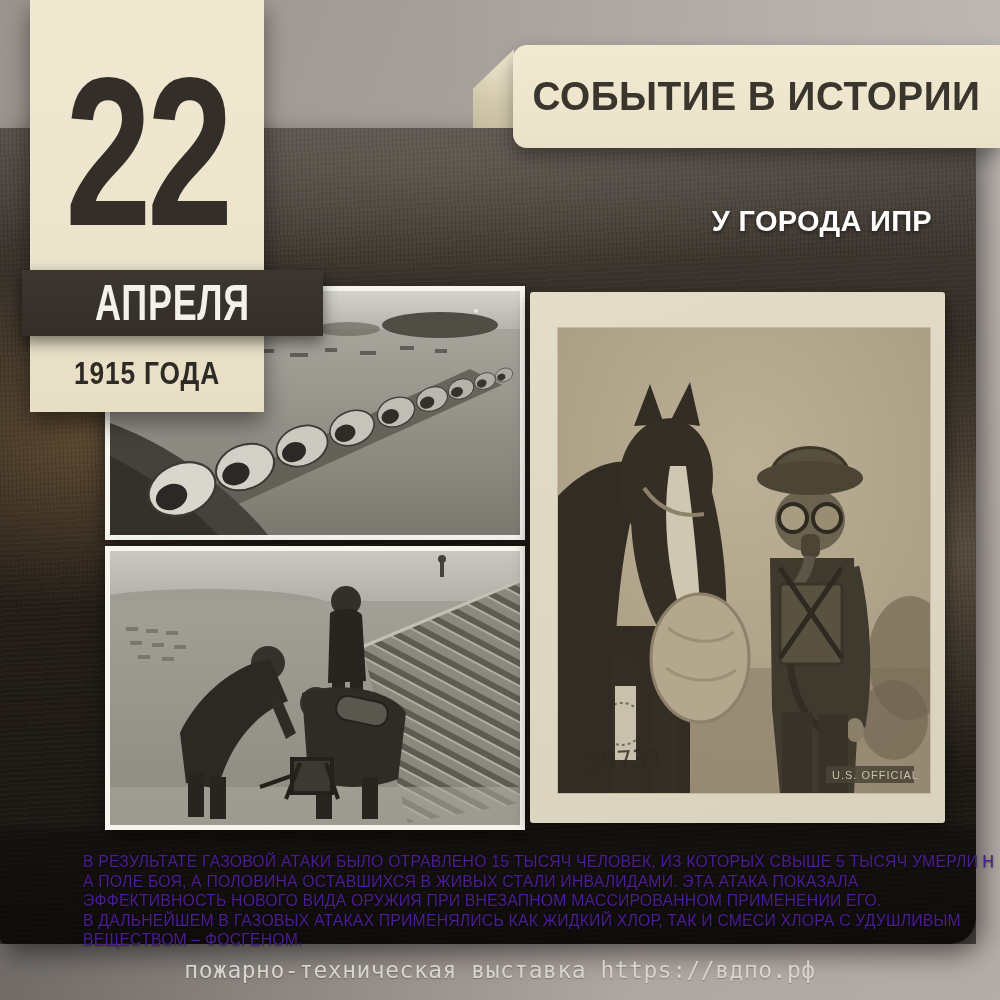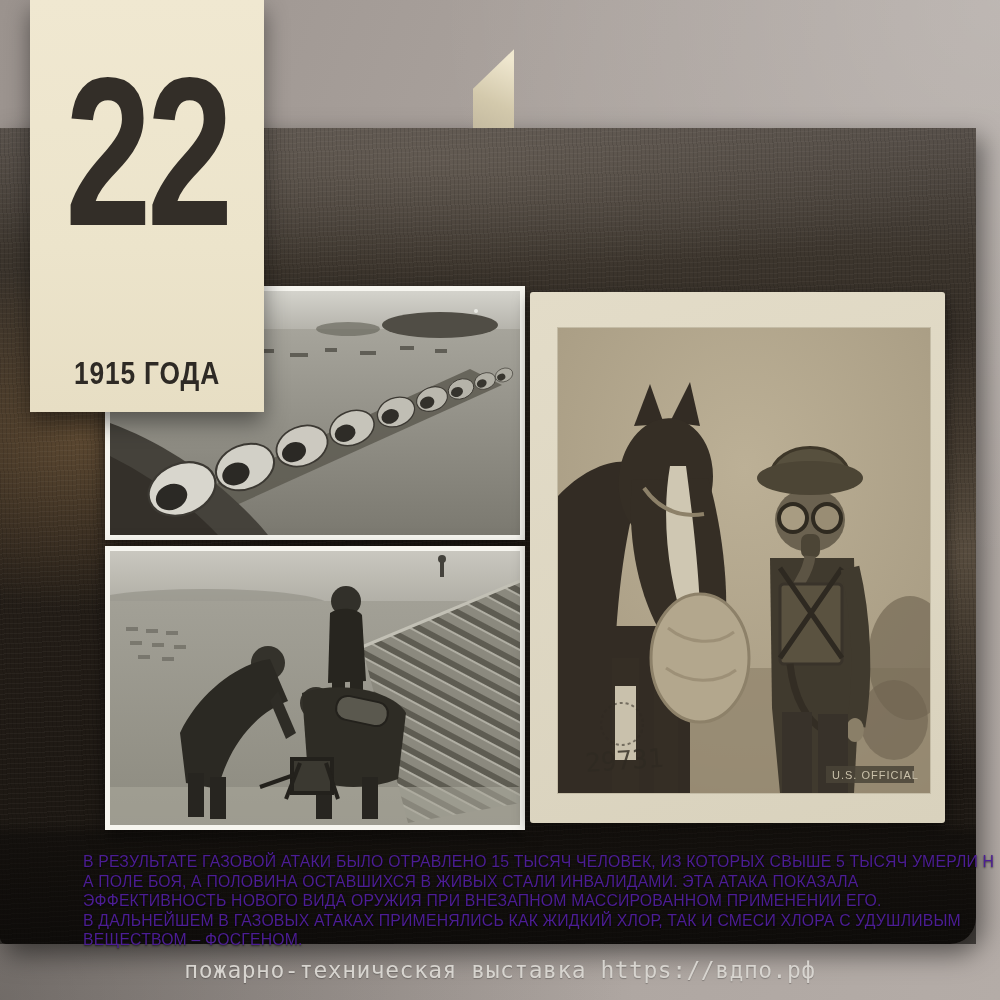--- a/index.html
+++ b/index.html
@@ -281,34 +281,41 @@
 
         <circle cx="64" cy="396" r="21" fill="none" stroke="#2f2a22" stroke-width="2" stroke-dasharray="3 3" opacity=".55"></circle>
         <text x="28" y="444" font-size="26" fill="#2f2a22" opacity=".8" transform="rotate(-4 28 444)" font-family="DejaVu Sans Mono, monospace">29731</text>
         <rect x="268" y="438" width="88" height="17" fill="#4a4437" opacity=".85"></rect>
         <text x="274" y="451" font-size="11" fill="#c9c0a9" letter-spacing="1" font-family="Liberation Sans, sans-serif">U.S. OFFICIAL</text>
       </svg>
     </div>
   </div>
 
   <div class="title">
+    <div>У ГОРОДА ИПР</div>
   </div>
 
   <div class="text-shade"></div>
 
   <div class="body-text">
     <div>В РЕЗУЛЬТАТЕ ГАЗОВОЙ АТАКИ БЫЛО ОТРАВЛЕНО 15 ТЫСЯЧ ЧЕЛОВЕК, ИЗ КОТОРЫХ СВЫШЕ 5 ТЫСЯЧ УМЕРЛИ Н</div>
     <div>А ПОЛЕ БОЯ, А ПОЛОВИНА ОСТАВШИХСЯ В ЖИВЫХ СТАЛИ ИНВАЛИДАМИ. ЭТА АТАКА ПОКАЗАЛА</div>
     <div>ЭФФЕКТИВНОСТЬ НОВОГО ВИДА ОРУЖИЯ ПРИ ВНЕЗАПНОМ МАССИРОВАННОМ ПРИМЕНЕНИИ ЕГО.</div>
     <div>В ДАЛЬНЕЙШЕМ В ГАЗОВЫХ АТАКАХ ПРИМЕНЯЛИСЬ КАК ЖИДКИЙ ХЛОР, ТАК И СМЕСИ ХЛОРА С УДУШЛИВЫМ</div>
     <div>ВЕЩЕСТВОМ – ФОСГЕНОМ.</div>
   </div>
 
   <div class="cal-box">
     <div class="cal-day">22</div>
     <div class="cal-year">1915 ГОДА</div>
   </div>
+  <div class="month-band">
+    <span>АПРЕЛЯ</span>
+  </div>
 
   <div class="badge-fold"></div>
+  <div class="badge">
+    <span>СОБЫТИЕ В ИСТОРИИ</span>
+  </div>
 
   <div class="footer">пожарно-техническая выставка https://вдпо.рф</div>
 
 </div>
 
 </body></html>

